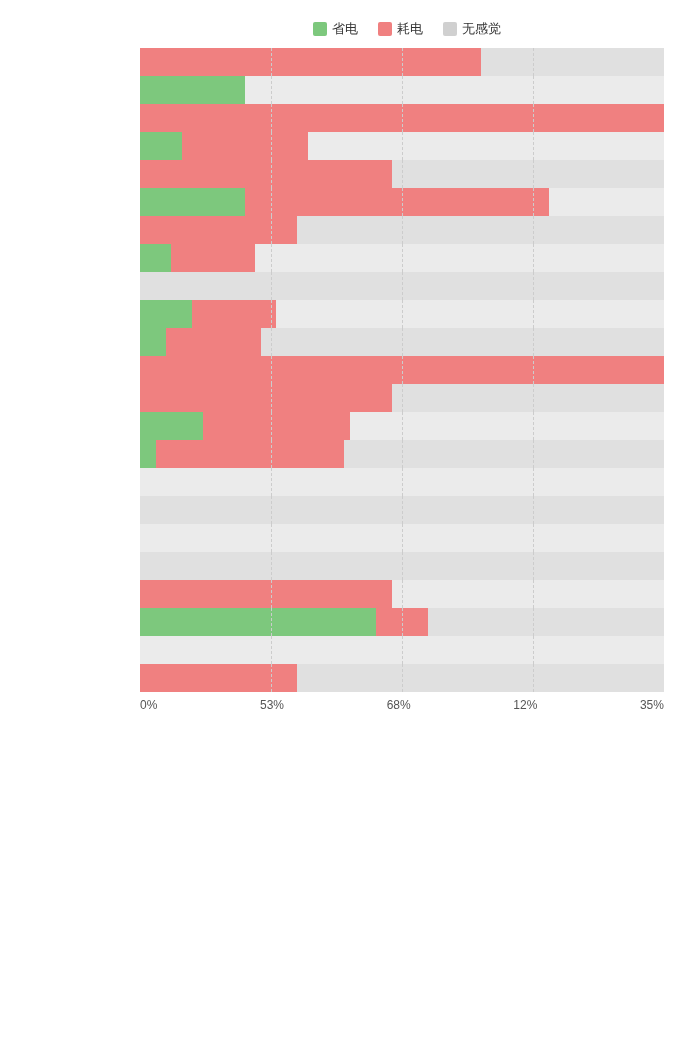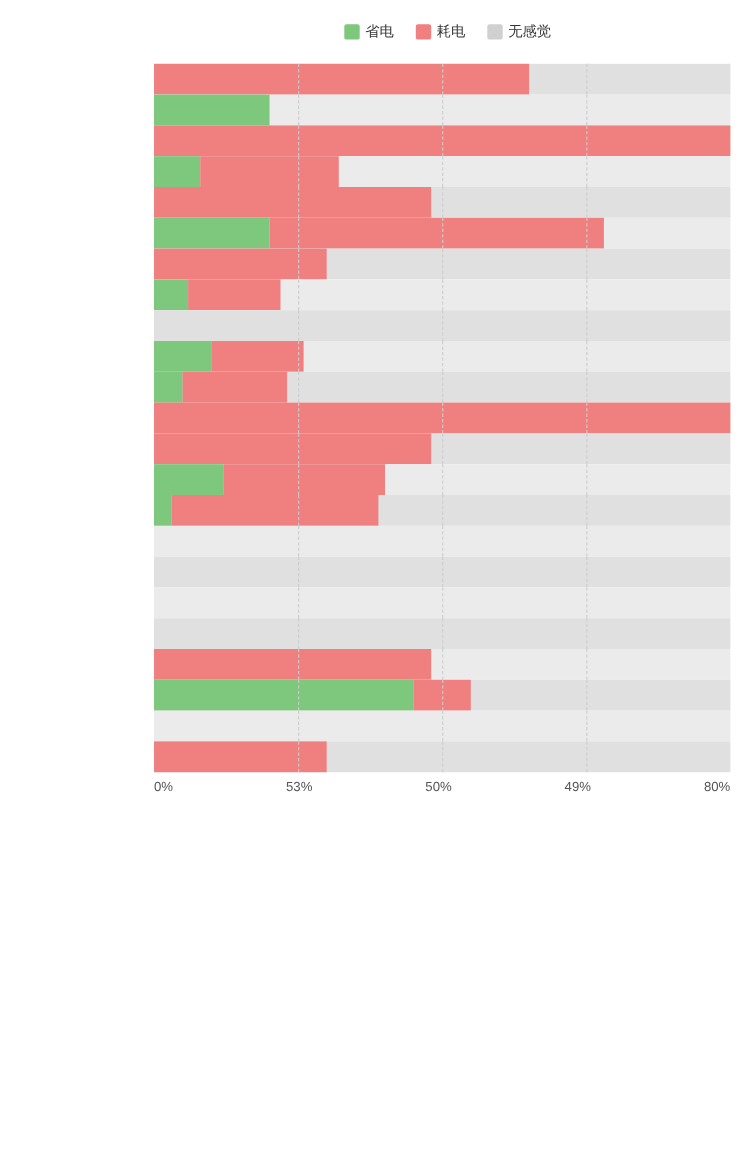--- a/index.html
+++ b/index.html
@@ -12,21 +12,21 @@
     }
     .chart-container {
       width: 674px;
       padding: 10px 0 30px 0;
     }
     .legend {
       display: flex;
       justify-content: center;
       align-items: center;
       gap: 20px;
-      margin-bottom: 20px;
+      margin-bottom: 10px;
       padding-left: 140px;
     }
     .legend-item {
       display: flex;
       align-items: center;
       gap: 5px;
       font-size: 13px;
       color: #333;
     }
     .legend-dot {
@@ -321,17 +321,17 @@
           <div class="vline" style="left: 50%;"></div>
           <div class="vline" style="left: 75%;"></div>
           <div class="bar-segment-red" style="width: 30%;"></div>
         </div>
       </div>
     </div>
 
   <div class="x-axis" id="x-axis">
   <span class="x-tick">0%</span>
       <span class="x-tick">53%</span>
-      <span class="x-tick">50%</span>
-      <span class="x-tick">49%</span>
-      <span class="x-tick">80%</span>
+      <span class="x-tick">68%</span>
+      <span class="x-tick">12%</span>
+      <span class="x-tick">35%</span>
     </div>
 </div>
 
 </body></html>

